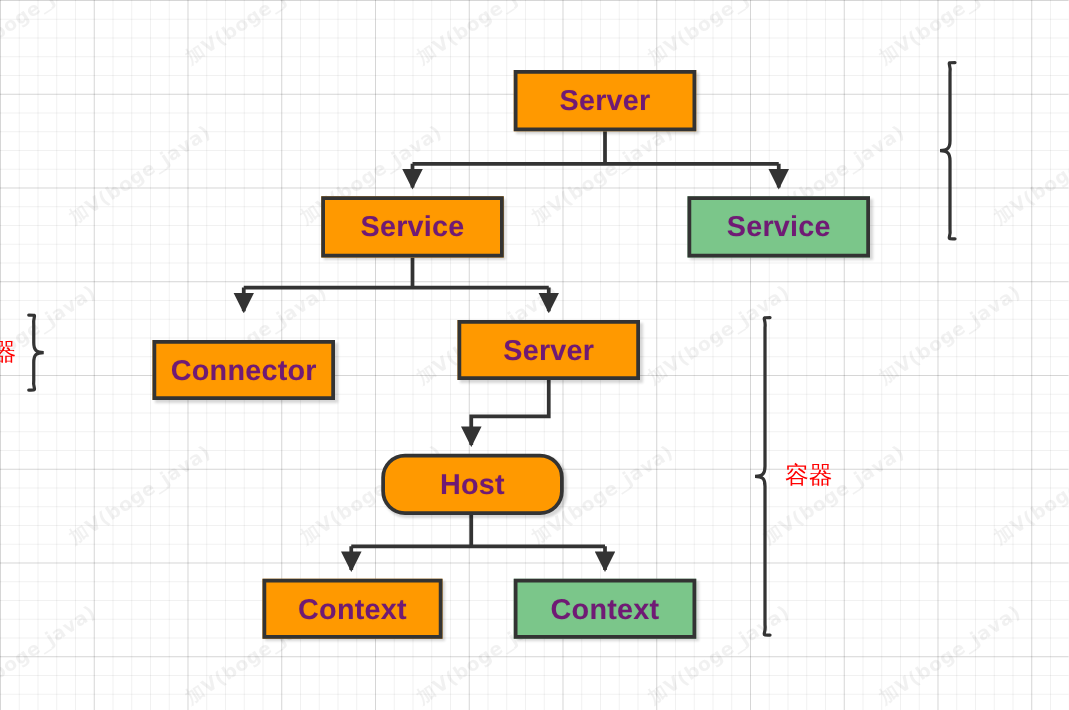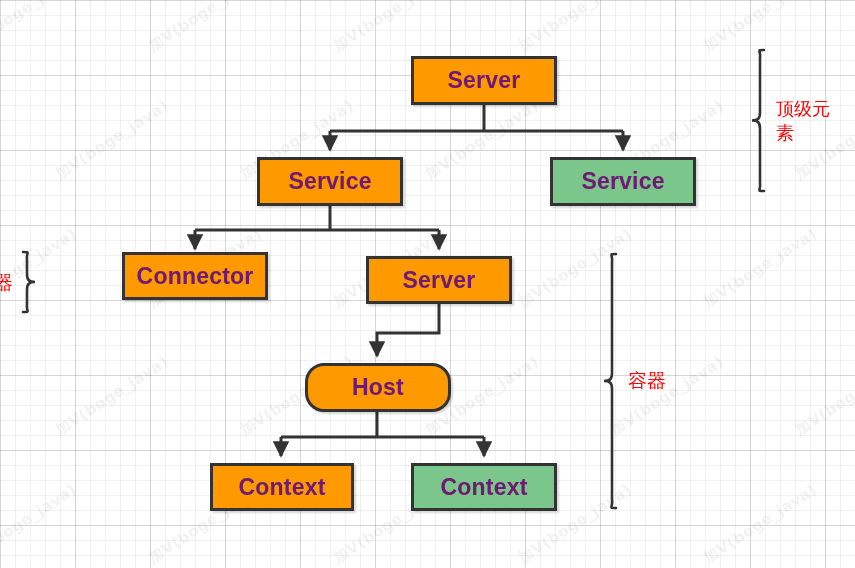--- a/index.html
+++ b/index.html
@@ -164,21 +164,21 @@
   <div id="nodes-container">
       <div class="node orange" style="left: 411px; top: 56px; width: 146px; height: 49px;">
         <span>Server</span>
       </div>
       <div class="node orange" style="left: 257px; top: 157px; width: 146px; height: 49px;">
         <span>Service</span>
       </div>
       <div class="node green" style="left: 550px; top: 157px; width: 146px; height: 49px;">
         <span>Service</span>
       </div>
-      <div class="node orange" style="left: 122px; top: 252px; width: 146px; height: 48px;">
+      <div class="node orange" style="left: 122px; top: 272px; width: 146px; height: 48px;">
         <span>Connector</span>
       </div>
       <div class="node orange" style="left: 366px; top: 256px; width: 146px; height: 48px;">
         <span>Server</span>
       </div>
       <div class="node orange" style="left: 305px; top: 363px; width: 146px; height: 49px; border-radius: 19px;">
         <span>Host</span>
       </div>
       <div class="node orange" style="left: 210px; top: 463px; width: 144px; height: 48px;">
         <span>Context</span>
@@ -186,22 +186,20 @@
       <div class="node green" style="left: 411px; top: 463px; width: 146px; height: 48px;">
         <span>Context</span>
       </div>
     </div>
 
   <div id="annotations-container">
       <div class="bracket-group" style="left: 748px; top: 48px; height: 145px;">
         <svg class="bracket-svg" width="22" height="145" viewBox="0 0 22 145">
           <path d="M 16 2 C 8 2, 13 2, 12 10 L 12 64.5 C 12 70.5, 10 72.5, 4 72.5 C 10 72.5, 12 74.5, 12 80.5 L 12 135 C 13 143, 8 143, 16 143" fill="none" stroke="#333333" stroke-width="2.6" stroke-linecap="round"></path>
         </svg>
-        <div class="bracket-label small" style="margin-left: 6px;">顶级元
-素</div>
       </div>
       <div class="bracket-group" style="left: 0px; top: 250px; height: 64px;">
         <div class="bracket-label" style="margin-right: 4px; margin-left: -44px;">连接器</div>
         <svg class="bracket-svg" width="22" height="64" viewBox="0 0 22 64">
           <path d="M 6 2 C 14 2, 9 2, 10 10 L 10 24 C 10 30, 12 32, 18 32 C 12 32, 10 34, 10 40 L 10 54 C 9 62, 14 62, 6 62" fill="none" stroke="#333333" stroke-width="2.6" stroke-linecap="round"></path>
         </svg>
       </div>
       <div class="bracket-group" style="left: 600px; top: 252px; height: 258px;">
         <svg class="bracket-svg" width="22" height="258" viewBox="0 0 22 258">
           <path d="M 16 2 C 8 2, 13 2, 12 10 L 12 121 C 12 127, 10 129, 4 129 C 10 129, 12 131, 12 137 L 12 248 C 13 256, 8 256, 16 256" fill="none" stroke="#333333" stroke-width="2.6" stroke-linecap="round"></path>

